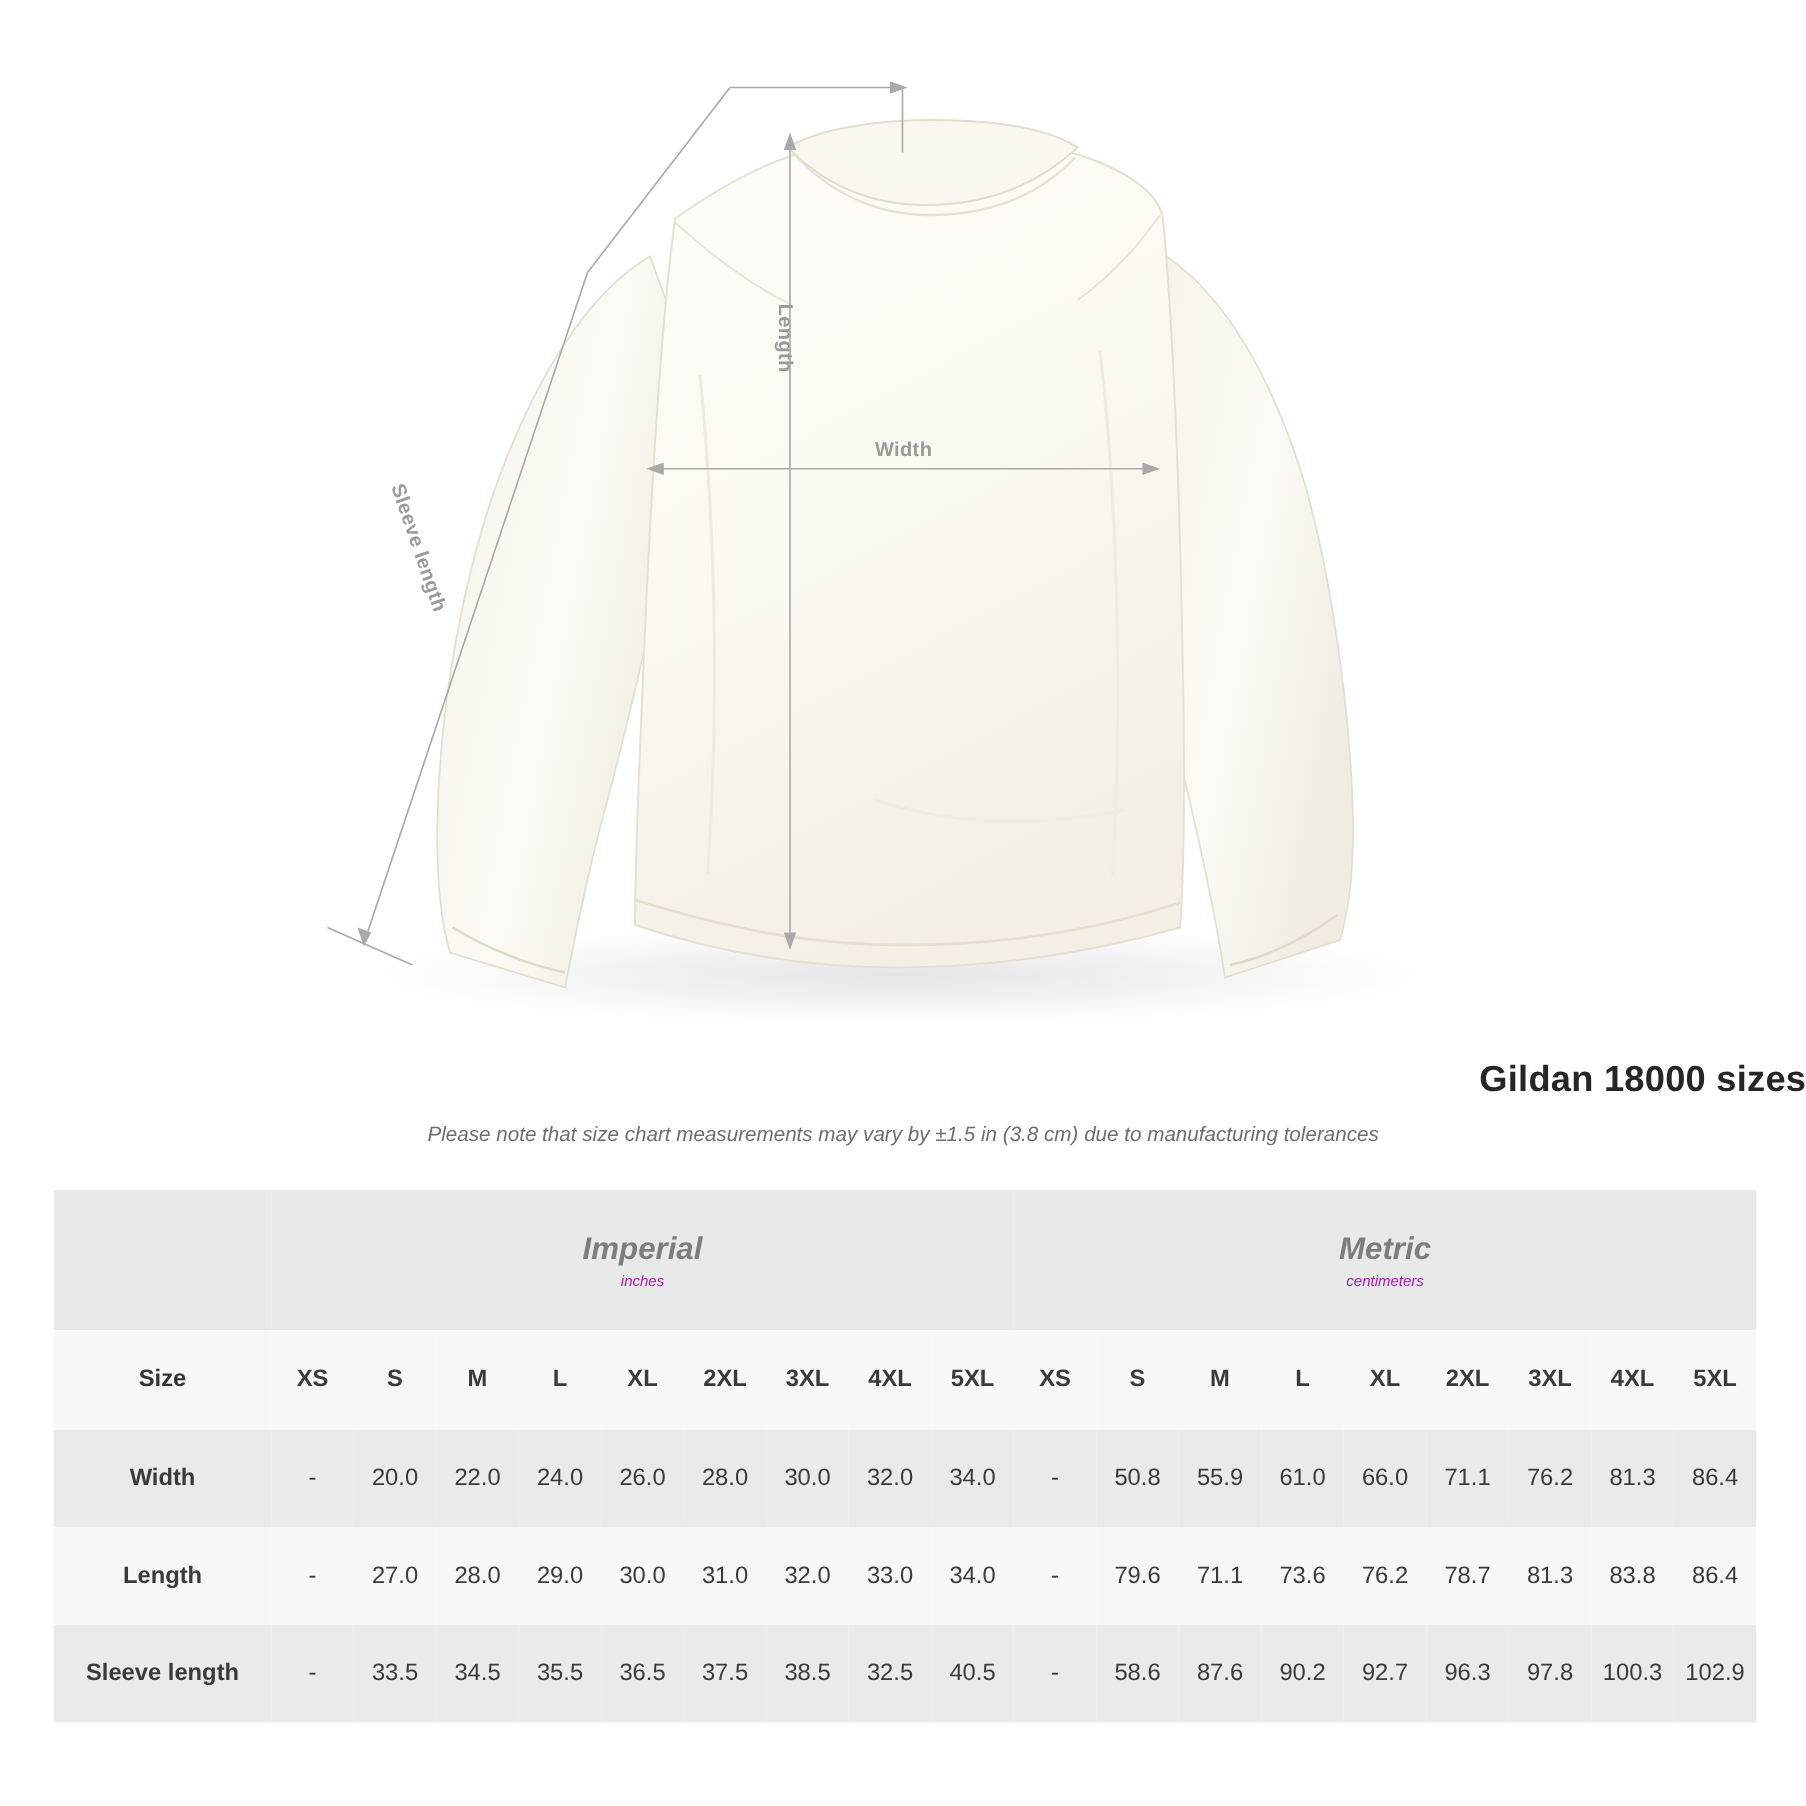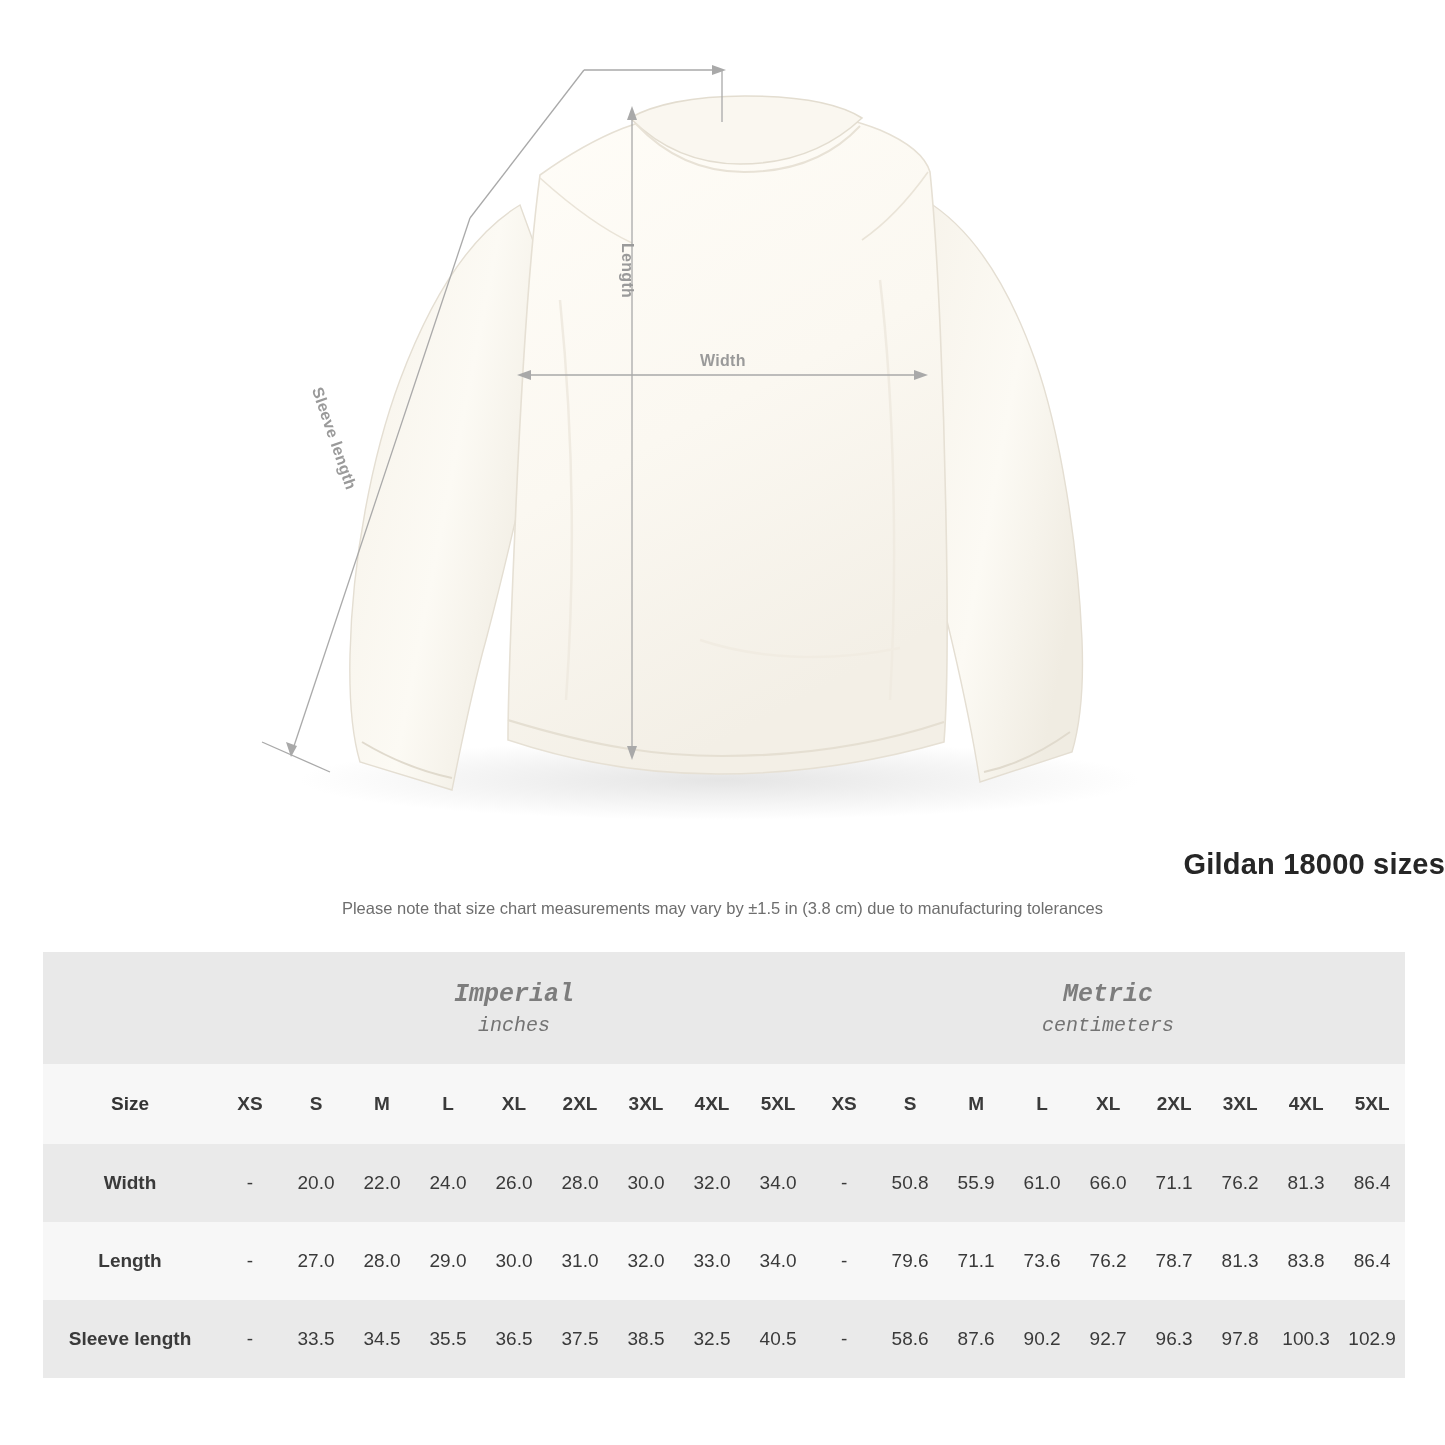--- a/index.html
+++ b/index.html
@@ -69,20 +69,21 @@
     font-size: 29px;
     font-weight: bold;
     color: #262626;
     margin: 0;
     padding-top: 18px;
     letter-spacing: 0.2px;
   }
   .subtitle {
     text-align: center;
     font-size: 16.5px;
+    font-style: italic;
     color: #6e6e6e;
     margin: 0;
     padding-top: 18px;
   }
 
   
   .table-area {
     margin-top: 34px;
     padding: 0 43px;
   }
@@ -95,33 +96,32 @@
   table.size-table th {
     border: none;
     text-align: center;
     vertical-align: middle;
   }
 
   .unit-head-cell {
     background: #e9e9e9;
     height: 110px;
     color: #818181;
-    font-family: Liberation Mono, monospace;
   }
   .unit-head-cell .unit-name {
     font-size: 25px;
     font-style: italic;
     font-weight: bold;
     color: #7d7d7d;
     line-height: 1.2;
   }
   .unit-head-cell .unit-sub {
-    font-size: 20px;
+    font-size: 12px;
     font-style: italic;
-    color: #737373;
+    color: #a21caf;
     padding-top: 4px;
   }
   .spacer-head {
     background: #e9e9e9;
   }
 
   tr.header-row td {
     background: #f7f7f7;
     height: 78px;
     font-size: 19px;

